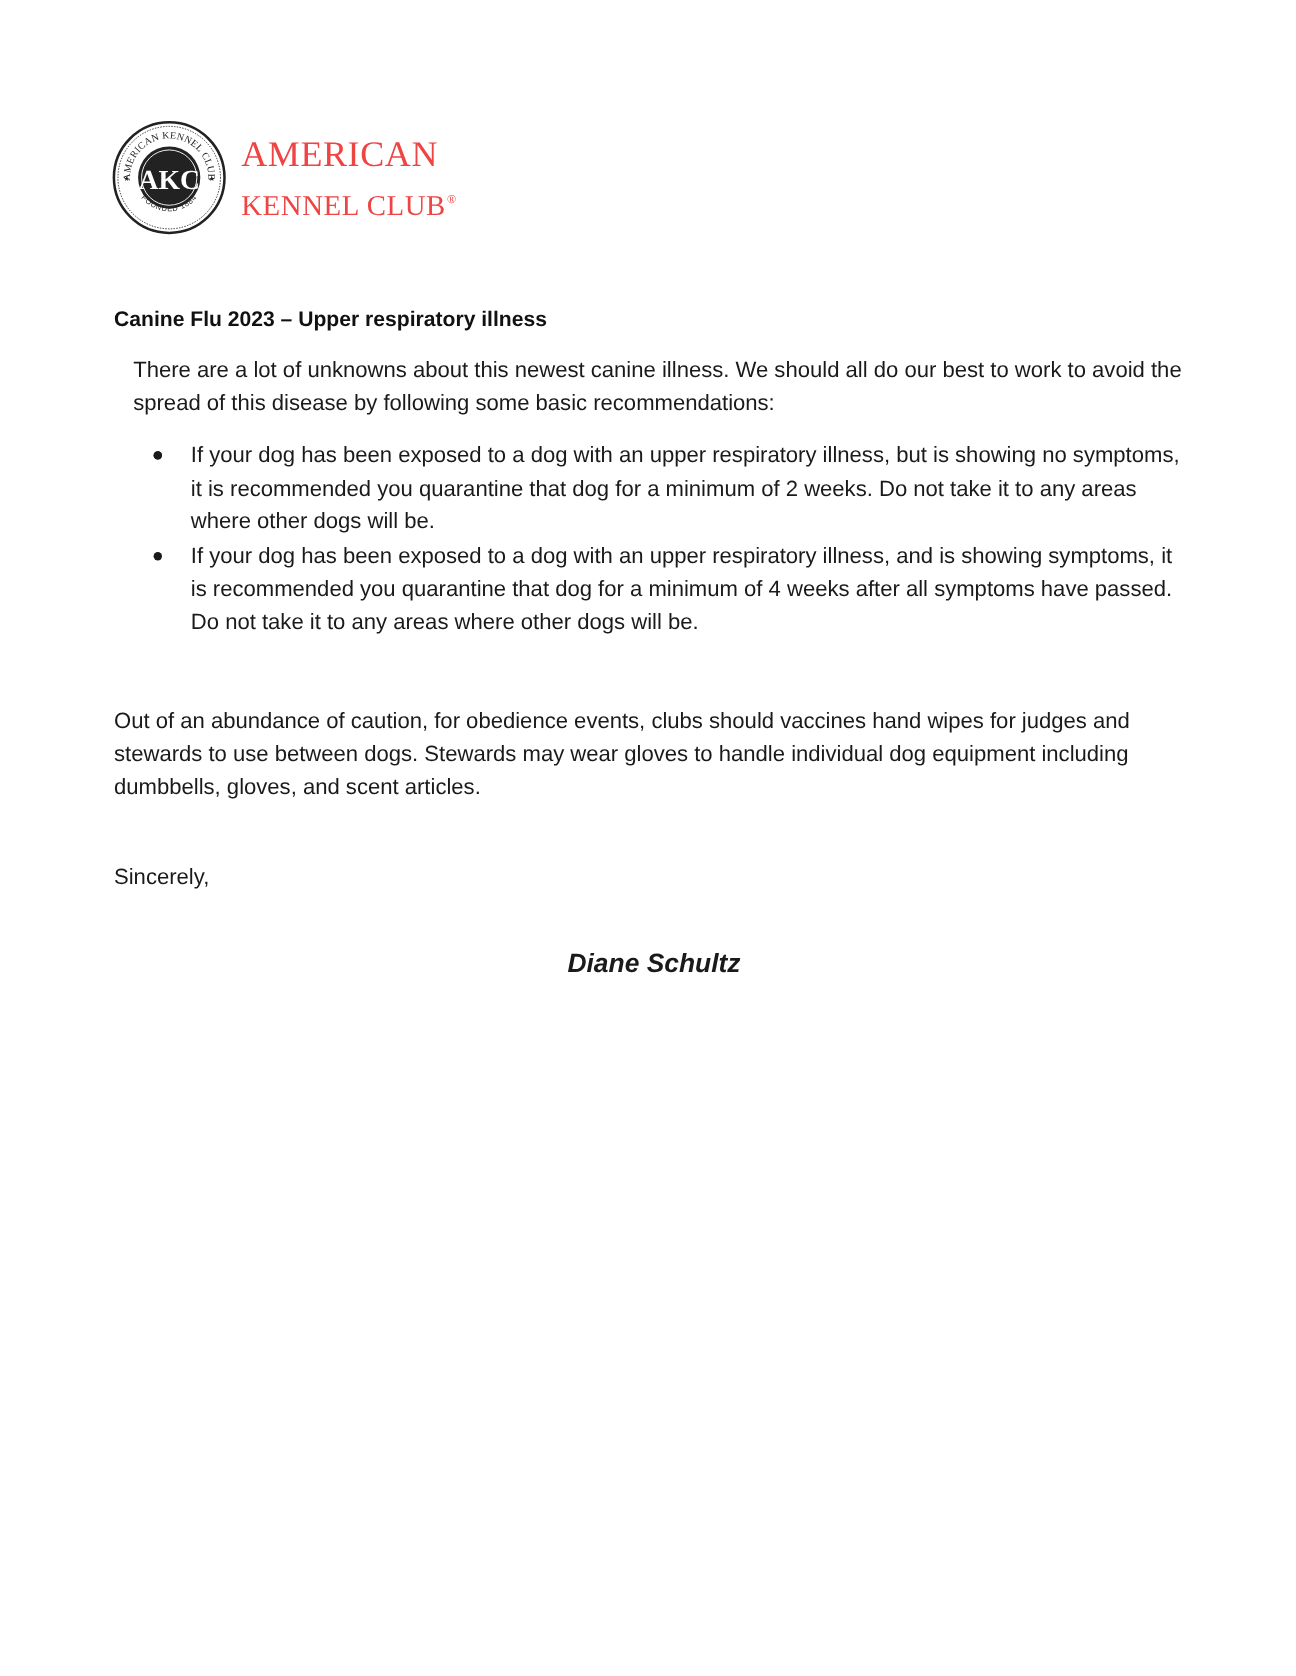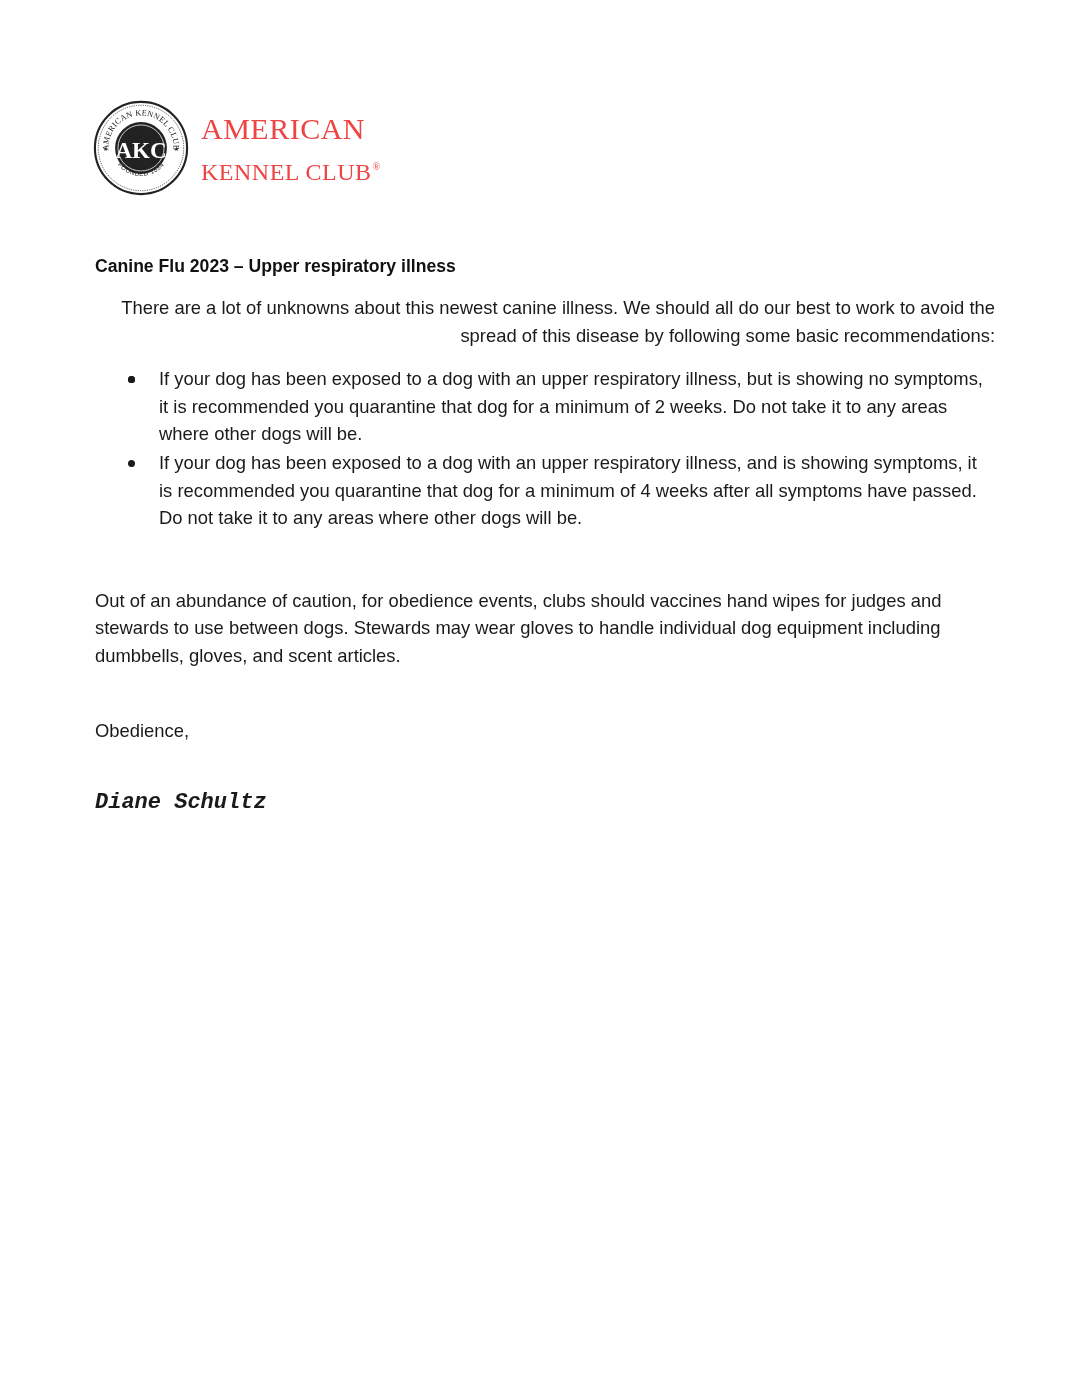--- a/index.html
+++ b/index.html
@@ -71,21 +71,20 @@
     }
     .title {
       font-weight: bold;
       margin: 0;
       font-size: 17.6px;
       line-height: 27px;
       color: #111;
     }
     .intro {
       margin: 14px 0 0 16px;
-      text-align: right;
     }
     .bullets {
       list-style: none;
       margin: 16px 0 0 0;
       padding: 0;
     }
     .bullet {
       position: relative;
       padding-left: 64px;
       margin: 0 0 1px 0;
@@ -100,26 +99,27 @@
       background: #1a1a1a;
     }
     .caution {
       margin: 55px 0 0 0;
     }
     .closing {
       margin: 47px 0 0 0;
     }
     .signature {
       margin: 46px 0 0 0;
-      font-family: Liberation Mono, monospace;
+      font-family: Liberation Sans, sans-serif;
       font-style: italic;
       font-weight: bold;
       font-size: 22px;
       line-height: 26px;
       color: #1a1a1a;
+      text-align: center;
     }
     .sig-title {
       margin: 0;
     }
   </style>
 </head>
 <body>
 
 <div class="page">
 
@@ -162,18 +162,18 @@
         <span>If your dog has been exposed to a dog with an upper respiratory illness, but is showing no symptoms, it is recommended you quarantine that dog for a minimum of 2 weeks. Do not take it to any areas where other dogs will be.</span>
       </li>
       <li class="bullet">
         <span class="bullet-dot"></span>
         <span>If your dog has been exposed to a dog with an upper respiratory illness, and is showing symptoms, it is recommended you quarantine that dog for a minimum of 4 weeks after all symptoms have passed. Do not take it to any areas where other dogs will be.</span>
       </li>
     </ul>
 
     <p class="caution">Out of an abundance of caution, for obedience events, clubs should vaccines hand wipes for judges and stewards to use between dogs. Stewards may wear gloves to handle individual dog equipment including dumbbells, gloves, and scent articles.</p>
 
-    <p class="closing">Obedience,</p>
+    <p class="closing">Sincerely,</p>
 
     <p class="signature">Diane Schultz</p>
   </div>
 
 </div>
 
 </body></html>

